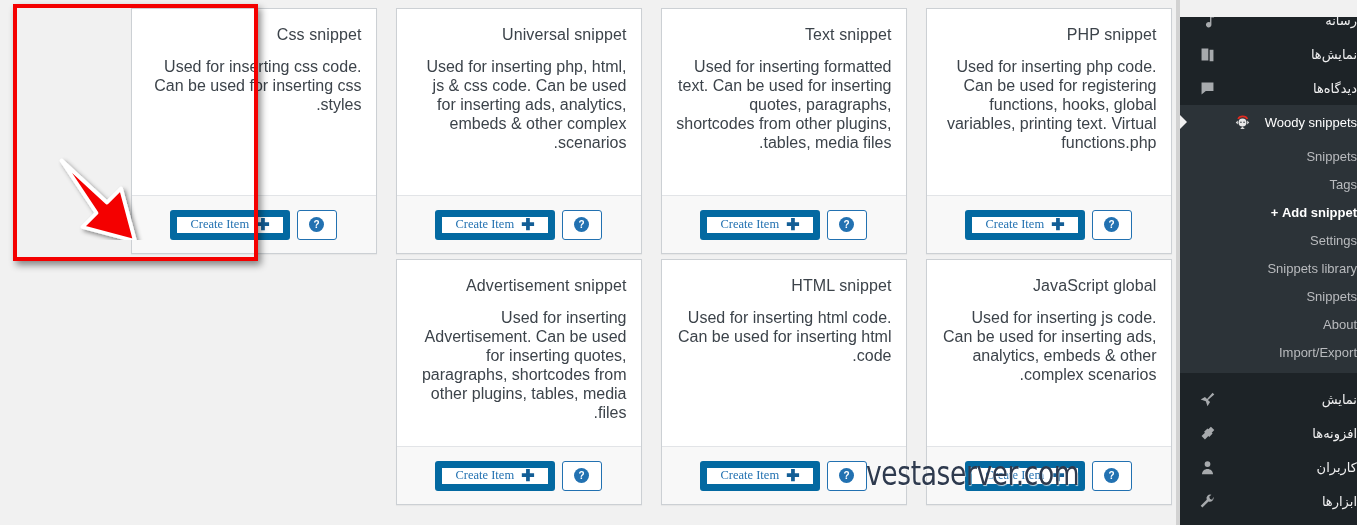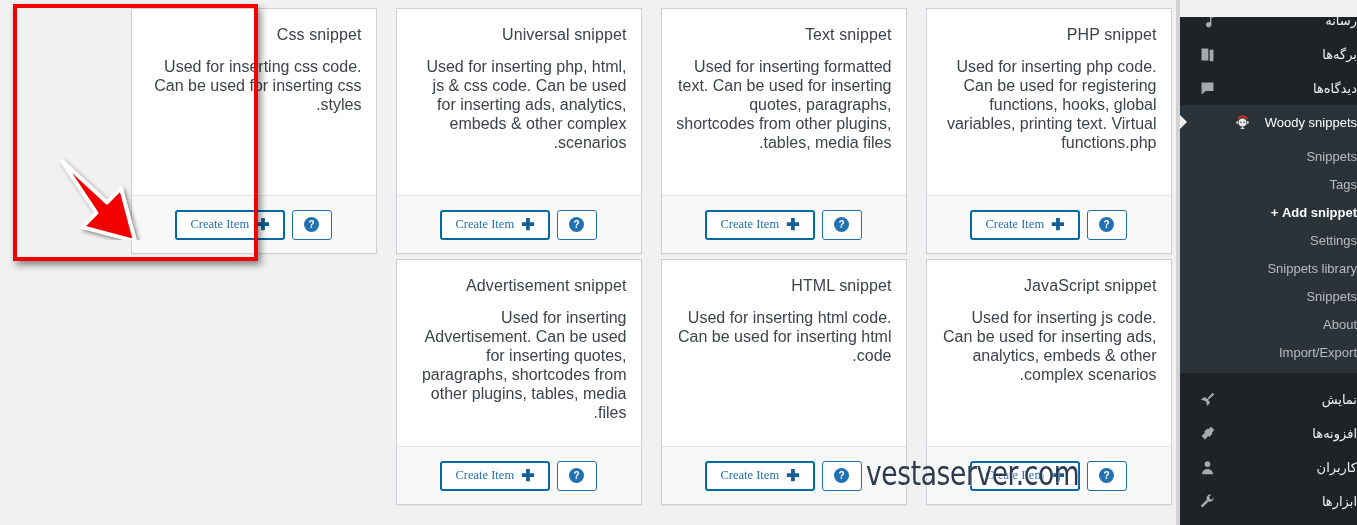--- a/index.html
+++ b/index.html
@@ -98,21 +98,21 @@
   }
 
   .btn-create {
     display: inline-flex;
     align-items: center;
     justify-content: center;
     gap: 7px;
     height: 30px;
     padding: 0 13px;
     background: #fff;
-    border: 2px solid #0369a1;
+    border: 7px solid #0369a1;
     border-radius: 3px;
     color: #2271b1;
     font-size: 12.5px;
     font-family: "Liberation Serif", "DejaVu Serif", serif;
     cursor: pointer;
     white-space: nowrap;
   }
   .btn-create .plus {
     font-family: "Liberation Sans", sans-serif;
     font-weight: bold;
@@ -341,21 +341,21 @@
               </button>
               <button class="btn-help">
                 <span class="help-circle">?</span>
               </button>
             </div>
           </div>
         </div>
         <div class="card-slot row2">
           <div class="card">
             <div class="card-body">
-              <div class="card-title">JavaScript snippet</div>
+              <div class="card-title">JavaScript global</div>
               <div class="card-desc">Used for inserting js code. Can be used for inserting ads, analytics, embeds &amp; other complex scenarios.</div>
             </div>
             <div class="card-footer">
               <button class="btn-create">
                 <span>Create Item</span>
                 <span class="plus">✚</span>
               </button>
               <button class="btn-help">
                 <span class="help-circle">?</span>
               </button>
@@ -420,21 +420,21 @@
     <div id="sidebar-menu" style="margin-top: -14px;">
         <div class="menu-item">
           <span class="m-label">رسانه</span>
           <span class="m-icon">
             <svg width="17" height="17" viewBox="0 0 20 20" fill="#a7aaad" xmlns="http://www.w3.org/2000/svg" class="wp-icon-svg">
               <path d="M13 3v9.2a3.2 3.2 0 1 0 1.6 2.8V6.5h3V3h-4.6z"></path>
             </svg>
           </span>
         </div>
         <div class="menu-item">
-          <span class="m-label">برگه‌ها</span>
+          <span class="m-label">نمایش‌ها</span>
           <span class="m-icon">
             <svg width="17" height="17" viewBox="0 0 20 20" fill="#a7aaad" xmlns="http://www.w3.org/2000/svg" class="wp-icon-svg">
               <path d="M3 3h8v14H3V3zm9.5 1.5H17V18h-4.5V4.5z"></path>
             </svg>
           </span>
         </div>
         <div class="menu-item">
           <span class="m-label">دیدگاه‌ها</span>
           <span class="m-icon">
             <svg width="17" height="17" viewBox="0 0 20 20" fill="#a7aaad" xmlns="http://www.w3.org/2000/svg" class="wp-icon-svg">

